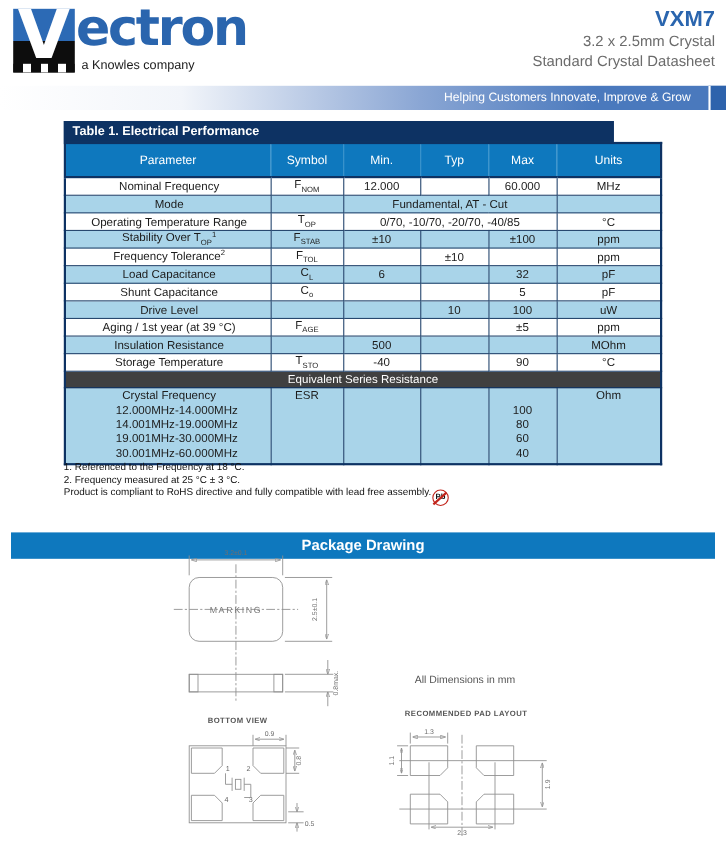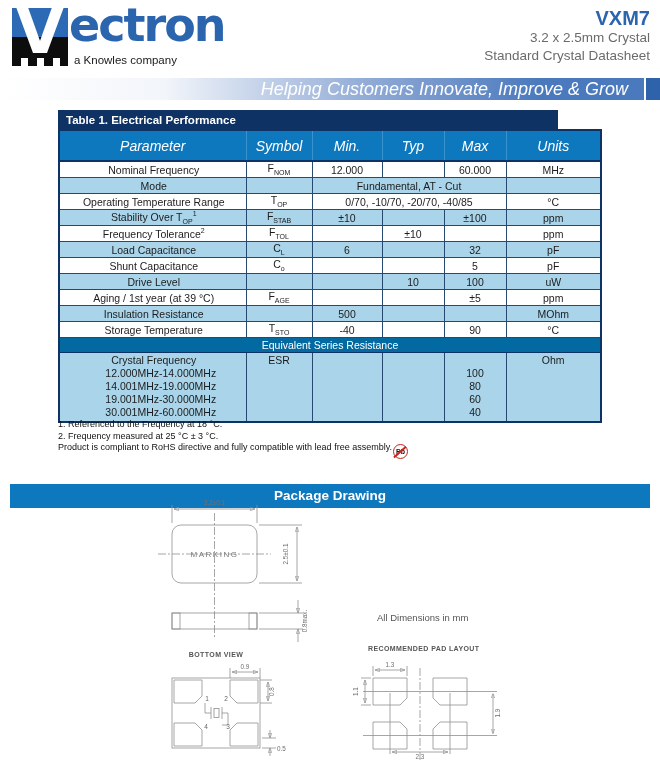--- a/index.html
+++ b/index.html
@@ -18,36 +18,36 @@
           color:#2a65ae;letter-spacing:-2px;font-family:"DejaVu Sans",sans-serif;}
   .logo-tagline{position:absolute;left:62px;top:49px;font-size:11.5px;color:#1a1a1a;}
 
   .title-block{position:absolute;right:10px;top:8px;text-align:right;}
   .product-name{color:#2a65ae;font-size:20px;font-weight:bold;line-height:21px;}
   .subtitle{color:#6b6b6b;font-size:13.5px;line-height:18px;}
 
   .slogan-banner{position:absolute;left:0;top:78px;width:660px;height:22px;
      background:linear-gradient(90deg,#ffffff 0%,#f2f5fa 25%,#8aa6d4 58%,#4a79bd 82%,#4a79bd 100%);}
   .slogan{position:absolute;right:32px;top:0;line-height:22px;color:#fff;
-     font-style:italic;font-size:18px;}
+     font-size:11px;}
   .banner-endcap{position:absolute;right:0;top:0;width:14px;height:22px;
      background:#2e63ac;border-left:2px solid #fff;}
 
   
   .tbl{position:absolute;left:58px;top:110px;width:500px;}
   .tbl-title{background:#0d3263;color:#fff;font-weight:bold;font-size:11.5px;
      padding:3px 7px 2px 7px;border:1px solid #0d3263;}
   table.dtable{border-collapse:collapse;table-layout:fixed;width:542px;border:2px solid #0d3263;}
-  .dtable th{background:#0e78be;color:#fff;font-weight:normal;font-size:14px;height:27px;
-     border:1px solid #3a93cc;border-bottom:2px solid #0d3263;font-style:italic;}
+  .dtable th{background:#0e78be;color:#fff;font-weight:normal;font-size:11px;height:27px;
+     border:1px solid #3a93cc;border-bottom:2px solid #0d3263;}
   .dtable td{border:1px solid #27486f;font-size:10.5px;height:15px;padding:0 4px;
      text-align:center;color:#1c1c1c;background:#fff;}
   .dtable td.param{text-align:center;padding-left:6px;}
   .dtable tr.shade td{background:#a9d4e9;}
-  .dtable td.band{background:#0369a1;color:#fff;height:14px;border:1px solid #0d3263;}
+  .dtable td.band{background:#404040;color:#fff;height:14px;border:1px solid #0d3263;}
   .dtable sub{font-size:7px;}
   .dtable sup{font-size:7px;}
   .esr-row td{vertical-align:top;padding-top:1px;padding-bottom:2px;}
   .esr-row div{line-height:13px;}
   .esr-row .range{padding-left:14px;}
 
   
   .footnotes{position:absolute;left:58px;top:419px;font-size:9px;color:#111;line-height:11.5px;}
   .pb-badge{display:inline-block;width:13px;height:13px;border:1.5px solid #c2251c;
      border-radius:50%;font-size:7px;font-weight:bold;text-align:center;line-height:13px;

